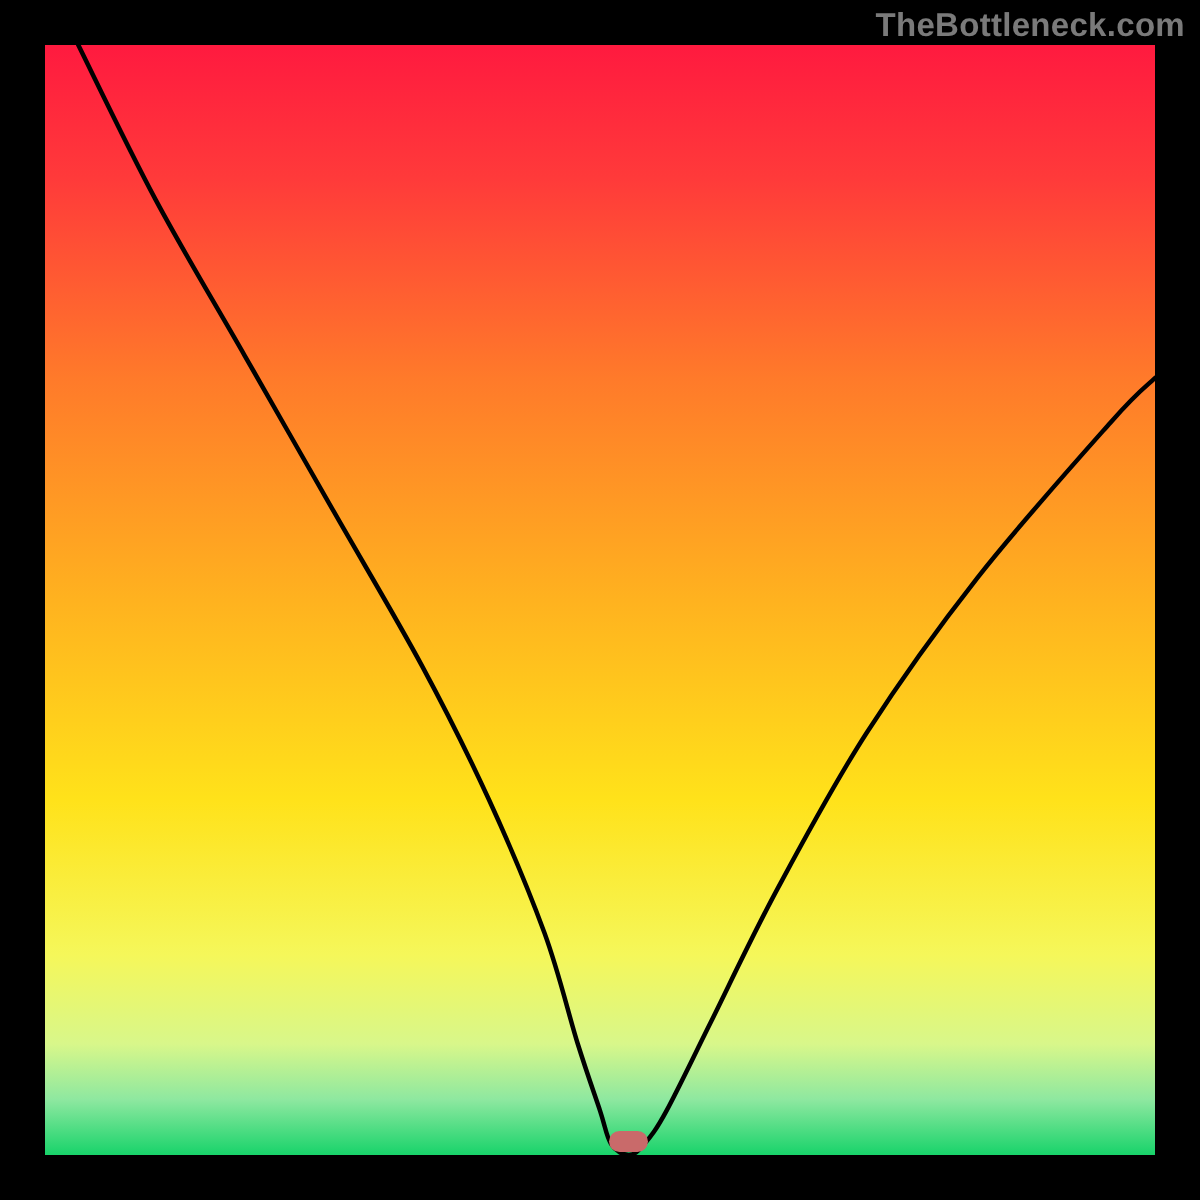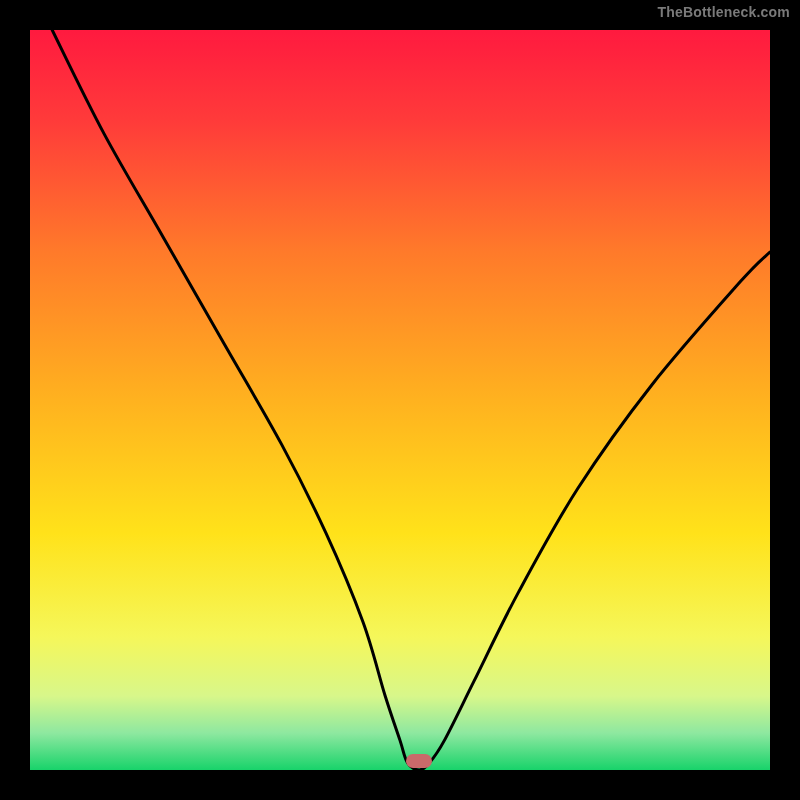--- a/index.html
+++ b/index.html
@@ -8,21 +8,21 @@
     position: relative;
     width: 800px;
     height: 800px;
     background: #000;
   }
   .watermark {
     position: absolute;
     top: 4px;
     right: 10px;
     font-family: Arial, Helvetica, sans-serif;
-    font-size: 14px;
+    font-size: 22px;
     font-weight: bold;
     color: #7a7a7a;
     letter-spacing: 0.2px;
     z-index: 10;
   }
   .plot-area {
     position: absolute;
     left: 30px;
     top: 30px;
     width: 740px;

